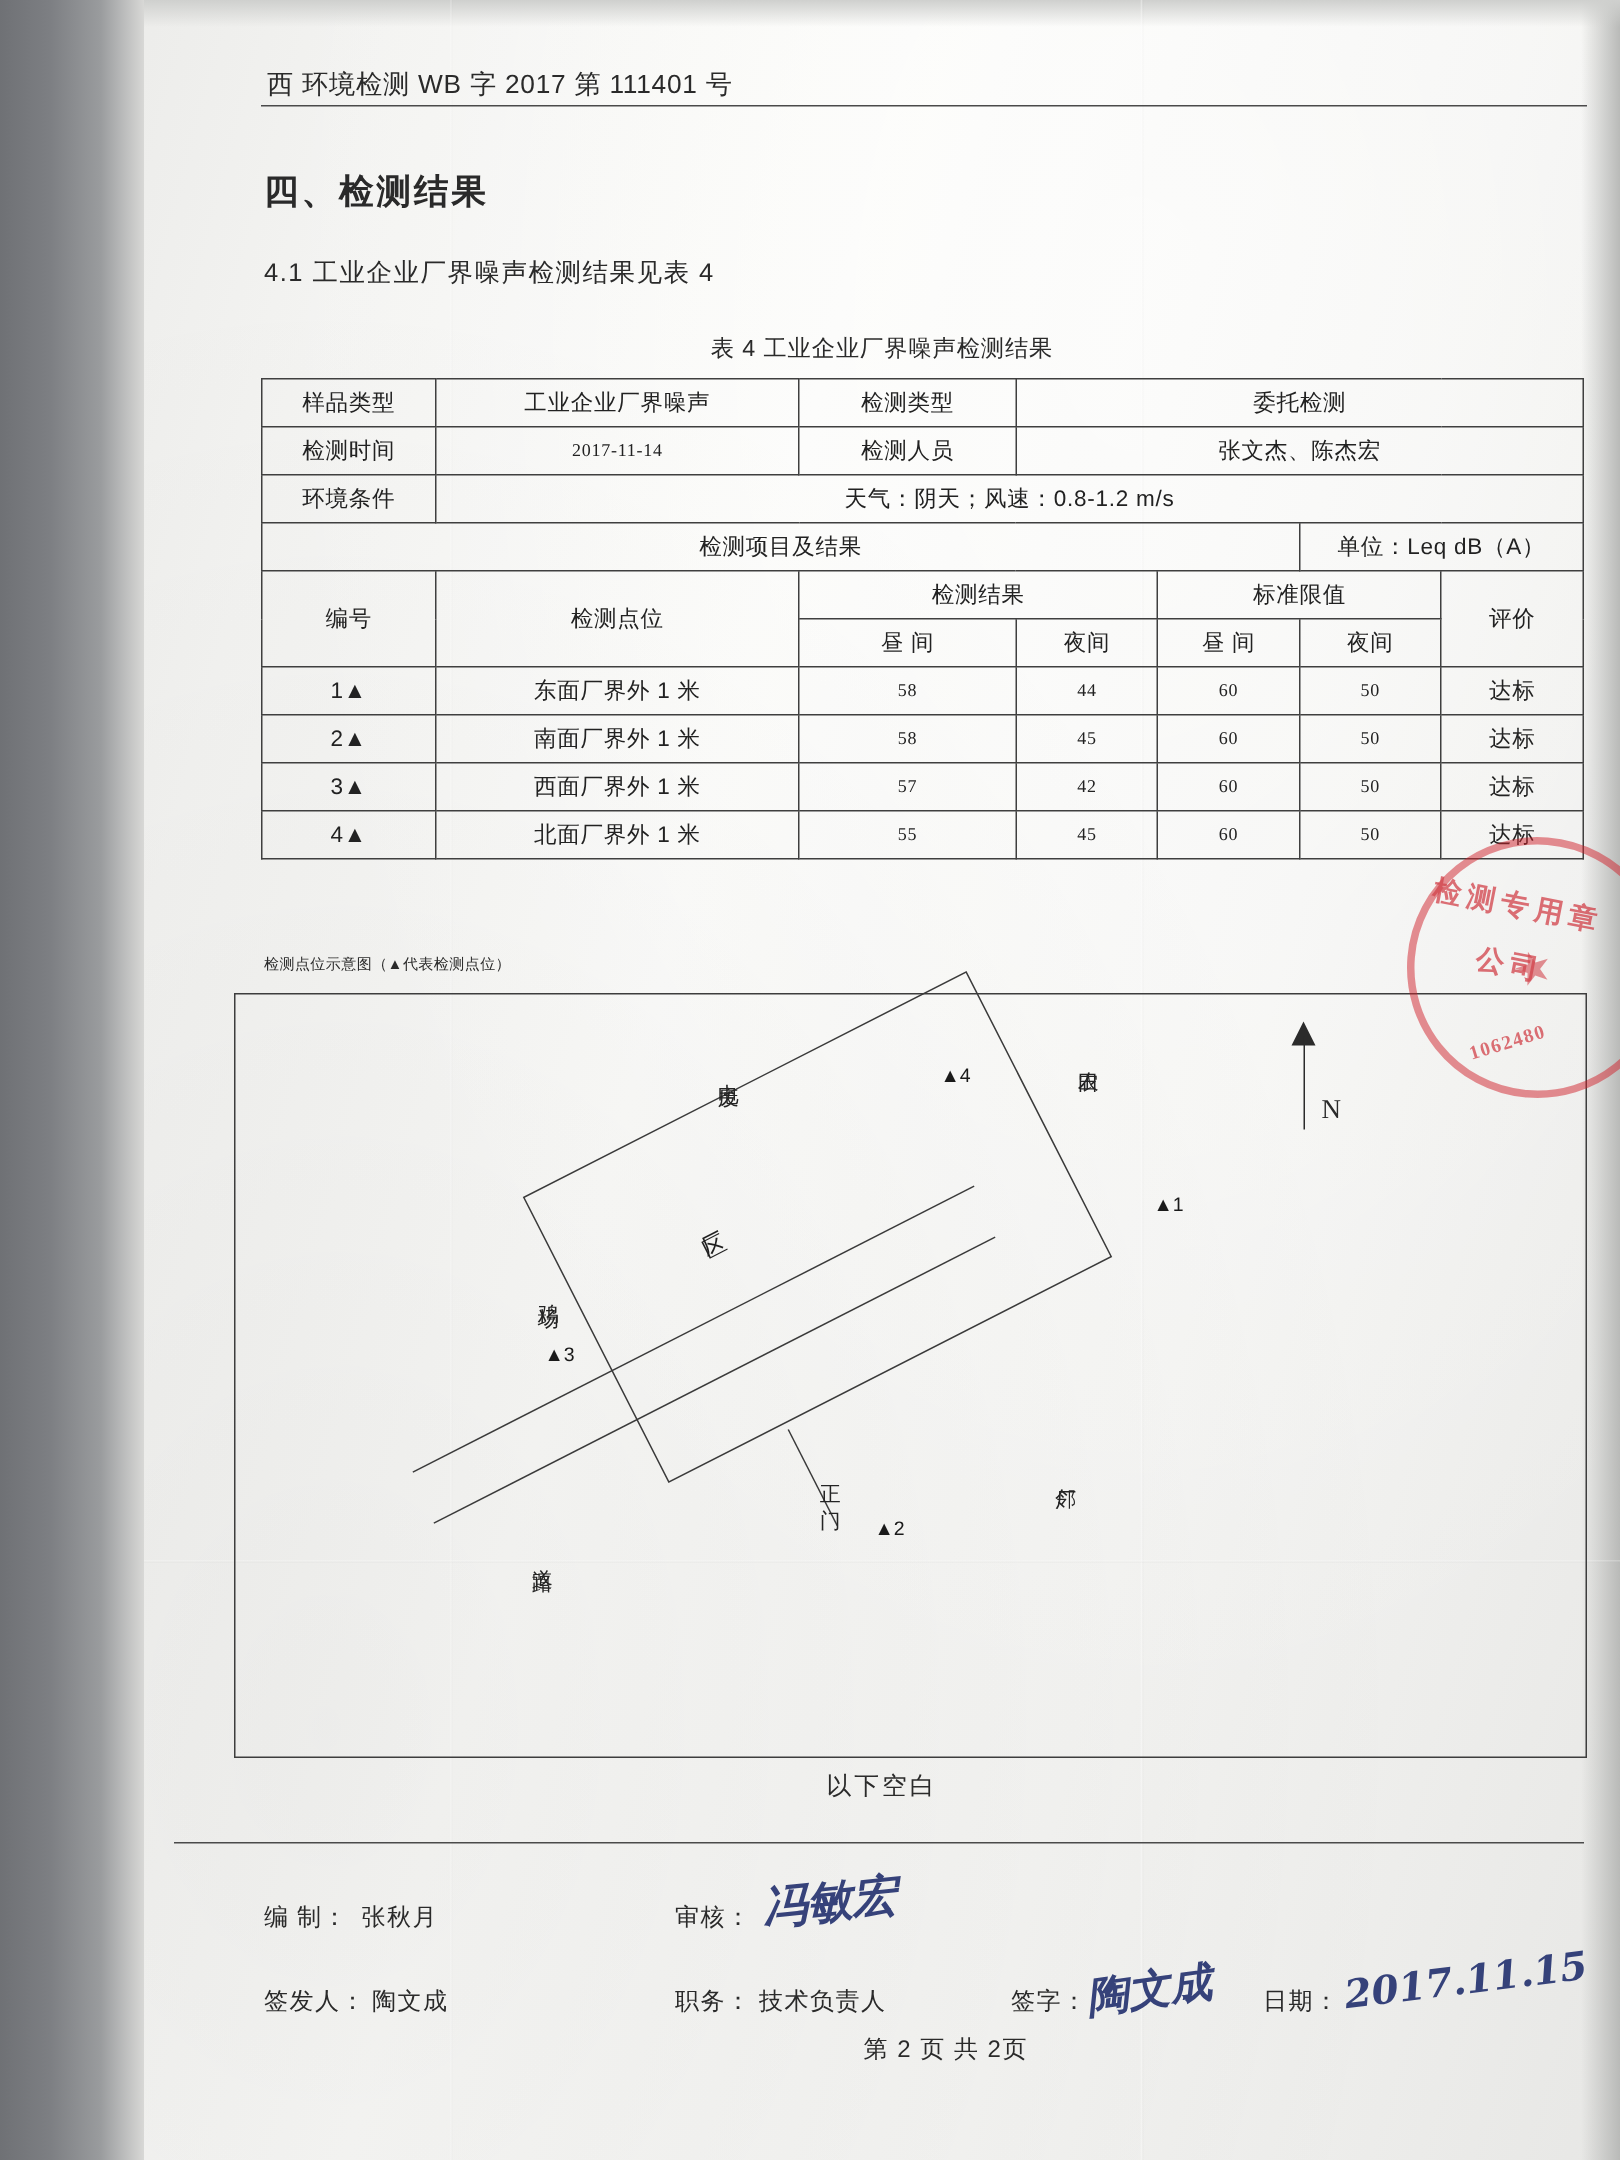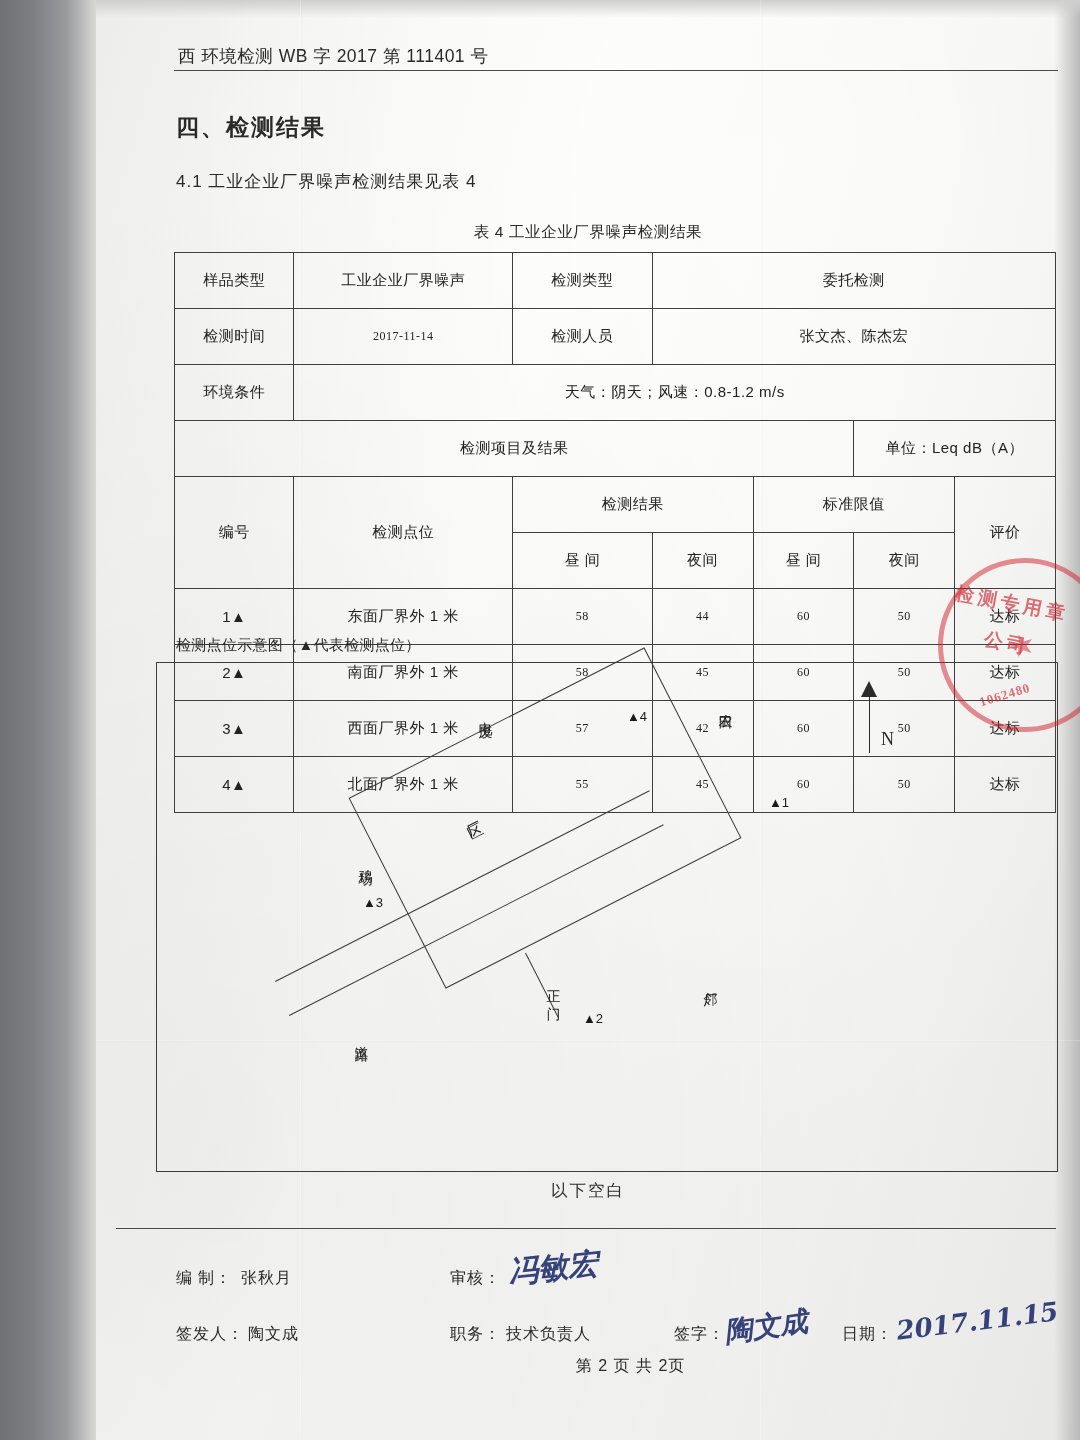--- a/index.html
+++ b/index.html
@@ -94,21 +94,21 @@
   
   table.doc {
     position: absolute;
     left: 78px; top: 252px;
     width: 882px;
     border-collapse: collapse;
     font-size: 15px;
   }
   table.doc td {
     border: 1px solid #3f3f3f;
-    padding: 12px;
+    padding: 0;
     height: 31px;
     text-align: center;
     vertical-align: middle;
     letter-spacing: 0.5px;
     color: #222;
   }
   td.lft { text-align: left; padding-left: 12px; }
   td.sp  { letter-spacing: 4px; }
   .num { font-family: "Liberation Serif", serif; font-size: 12px; }
 
@@ -116,21 +116,21 @@
     position: absolute;
     left: 80px; top: 595px;
     width: 900px;
     font-size: 15px;
     letter-spacing: 0.3px;
     white-space: nowrap;
   }
   .diag-label {
     position: absolute;
     left: 80px; top: 636px;
-    font-size: 15px;
+    font-size: 10px;
     letter-spacing: 0.3px;
   }
 
   
   #diagram {
     position: absolute;
     left: 60px; top: 662px;
     width: 900px; height: 508px;
     border: 1px solid #3d3d3d;
   }

